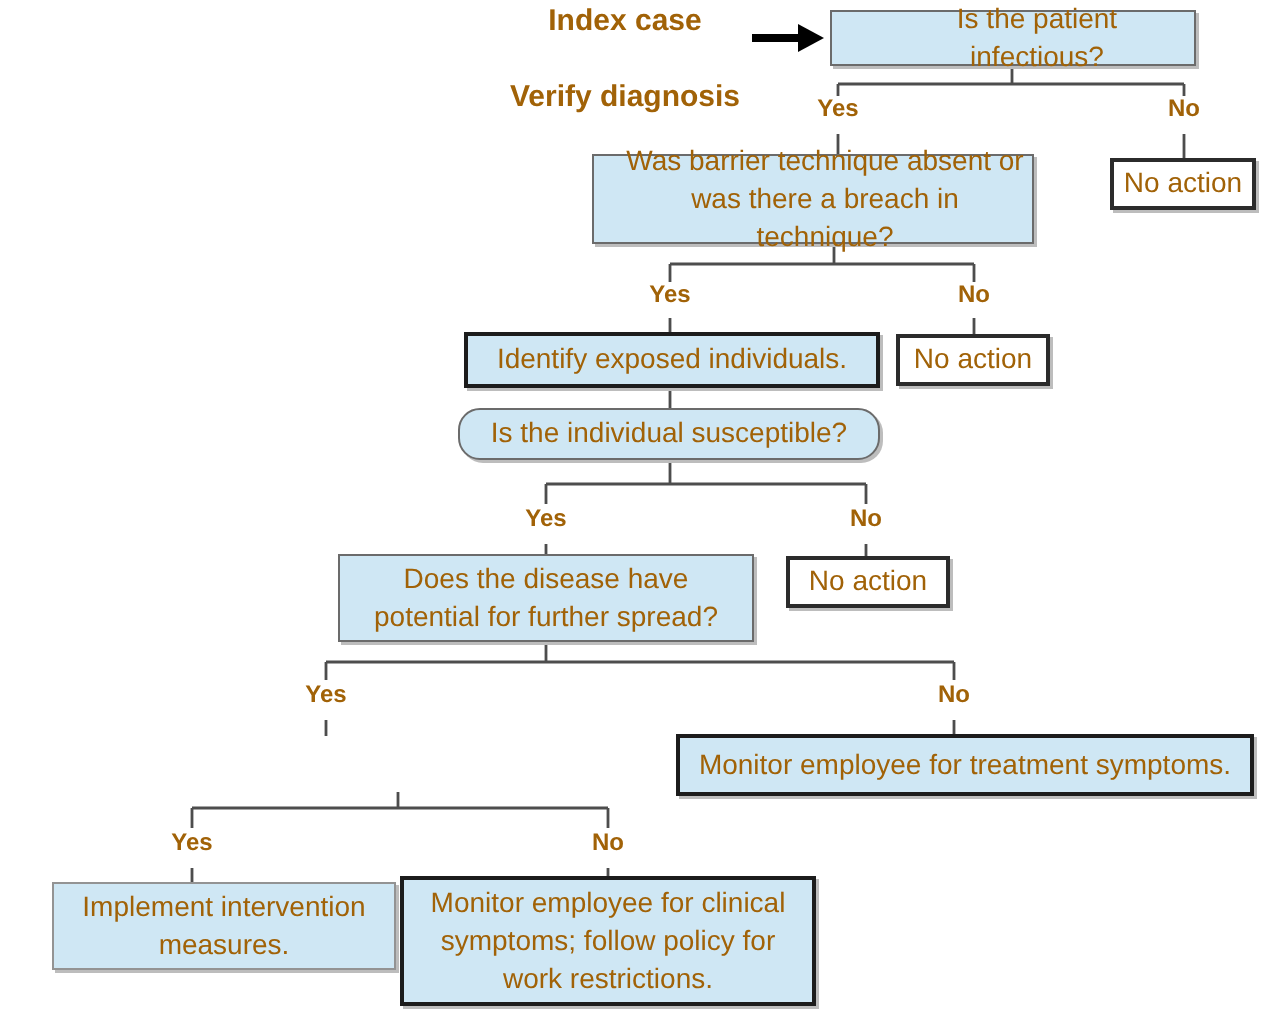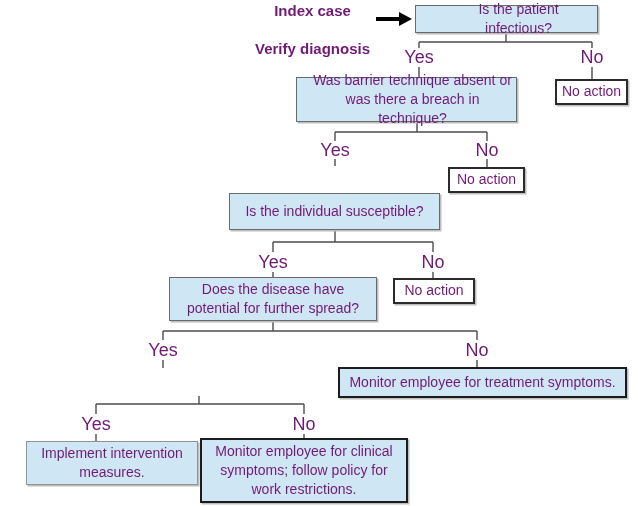--- a/index.html
+++ b/index.html
@@ -2,21 +2,21 @@
 <html><head>
 <meta charset="utf-8">
 <style>
   html, body { margin: 0; padding: 0; background: #ffffff; }
   .stage {
     position: relative;
     width: 638px;
     height: 506px;
     background: #ffffff;
     font-family: "Liberation Sans", sans-serif;
-    color: #701a75;
+    color: #a16207;
     overflow: hidden;
   }
   .node {
     position: absolute;
     box-sizing: border-box;
     display: flex;
     align-items: center;
     justify-content: center;
     text-align: center;
     font-size: 14px;
@@ -26,23 +26,24 @@
     border: 1px solid #6b6b6b;
     box-shadow: 1.5px 1.5px 0 #bdbdbd;
     padding: 1px 4px;
   }
   .node.em { border: 2.5px solid #1c1c1c; }
   .node.na { background: #ffffff; border: 2px solid #2b2b2b; }
   .node.light { border-color: #939393; }
   .blabel {
     position: absolute;
     transform: translateX(-50%);
-    font-size: 18px;
+    font-size: 12px;
     line-height: 1.1;
     white-space: nowrap;
+    font-weight: bold;
   }
   .title {
     position: absolute;
     left: 240px; top: 2px; width: 145px;
     font-weight: bold;
     font-size: 15px;
     line-height: 1.25;
     text-align: center;
     white-space: pre-line;
   }
@@ -97,24 +98,25 @@
   <div class="arrow-shaft"></div>
   <div class="arrow-head"></div>
 
   <div class="node" style="left:415px; top:5px; width:183px; height:28px;padding-left:28px;">Is the patient infectious?</div>
 
   <div class="node" style="left:296px; top:77px; width:221px; height:45px;padding-left:16px;">Was barrier technique absent or
 was there a breach in technique?</div>
 
   <div class="node na" style="left:555px; top:79px; width:73px; height:26px;">No action</div>
 
+  <div class="node em" style="left:232px; top:166px; width:208px; height:28px;">Identify exposed individuals.</div>
 
   <div class="node na" style="left:448px; top:167px; width:77px; height:26px;">No action</div>
 
-  <div class="node" style="left:229px; top:193px; width:211px; height:37px;">Is the individual susceptible?</div>
+  <div class="node" style="left:229px; top:204px; width:211px; height:26px;border-radius:11px;">Is the individual susceptible?</div>
 
   <div class="node" style="left:169px; top:277px; width:208px; height:44px;">Does the disease have
 potential for further spread?</div>
 
   <div class="node na" style="left:393px; top:278px; width:82px; height:26px;">No action</div>
 
 
   <div class="node em" style="left:338px; top:367px; width:289px; height:31px;">Monitor employee for treatment symptoms.</div>
 
   <div class="node light" style="left:26px; top:441px; width:172px; height:44px;">Implement intervention

